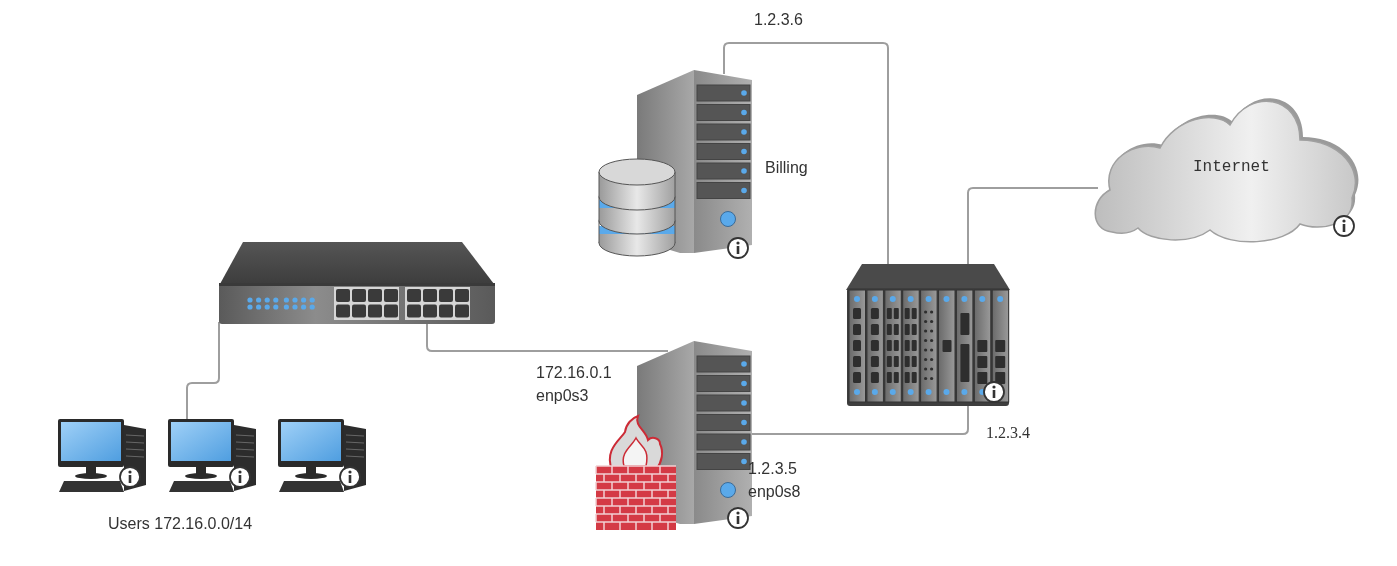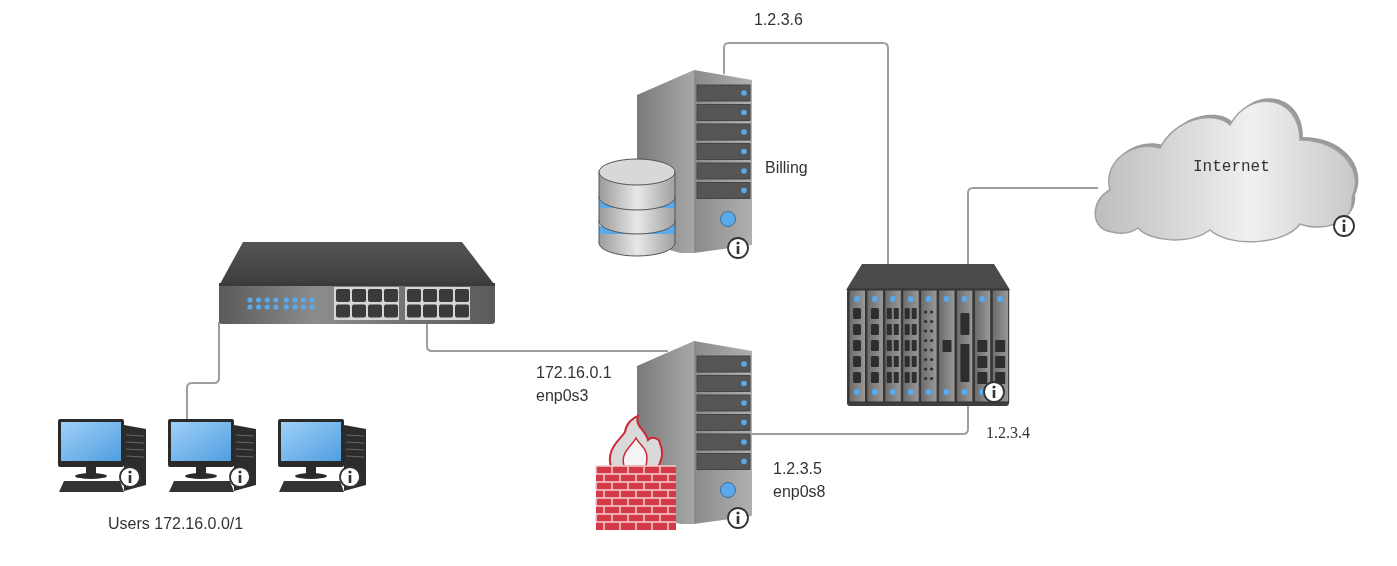--- a/index.html
+++ b/index.html
@@ -380,16 +380,16 @@
         <rect x="348.7" y="475" width="2.6" height="8" fill="#333"></rect>
       </g>
     </g>
 </svg>
 
 <div class="lbl" style="left:754px; top:8px;">1.2.3.6</div>
 <div class="lbl" style="left:765px; top:156px;">Billing</div>
 <div class="lbl" style="left:1193px; top:156px;font-family:Liberation Mono, monospace;">Internet</div>
 <div class="lbl" style="left:500px; top:361px;margin-left:36px;">172.16.0.1
 enp0s3</div>
-<div class="lbl" style="left:773px; top:457px;">1.2.3.5
+<div class="lbl" style="left:748px; top:457px;">1.2.3.5
 enp0s8</div>
 <div class="lbl" style="left:986px; top:421px;font-family:Liberation Serif, serif;">1.2.3.4</div>
-<div class="lbl" style="left:108px; top:512px;">Users 172.16.0.0/1</div>
+<div class="lbl" style="left:108px; top:512px;">Users 172.16.0.0/14</div>
 
 </body></html>

